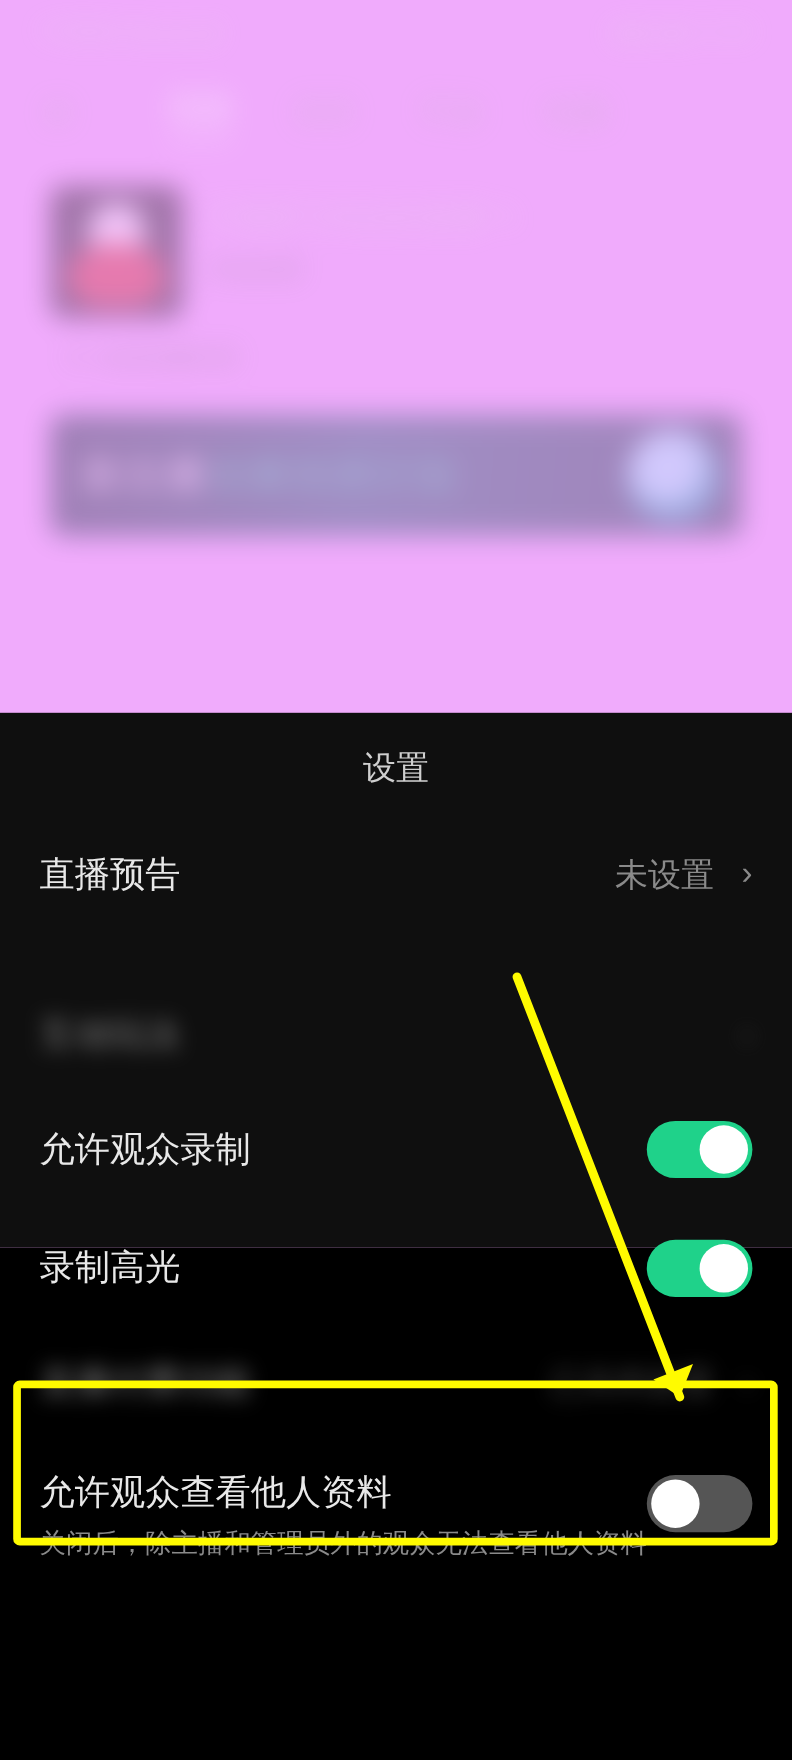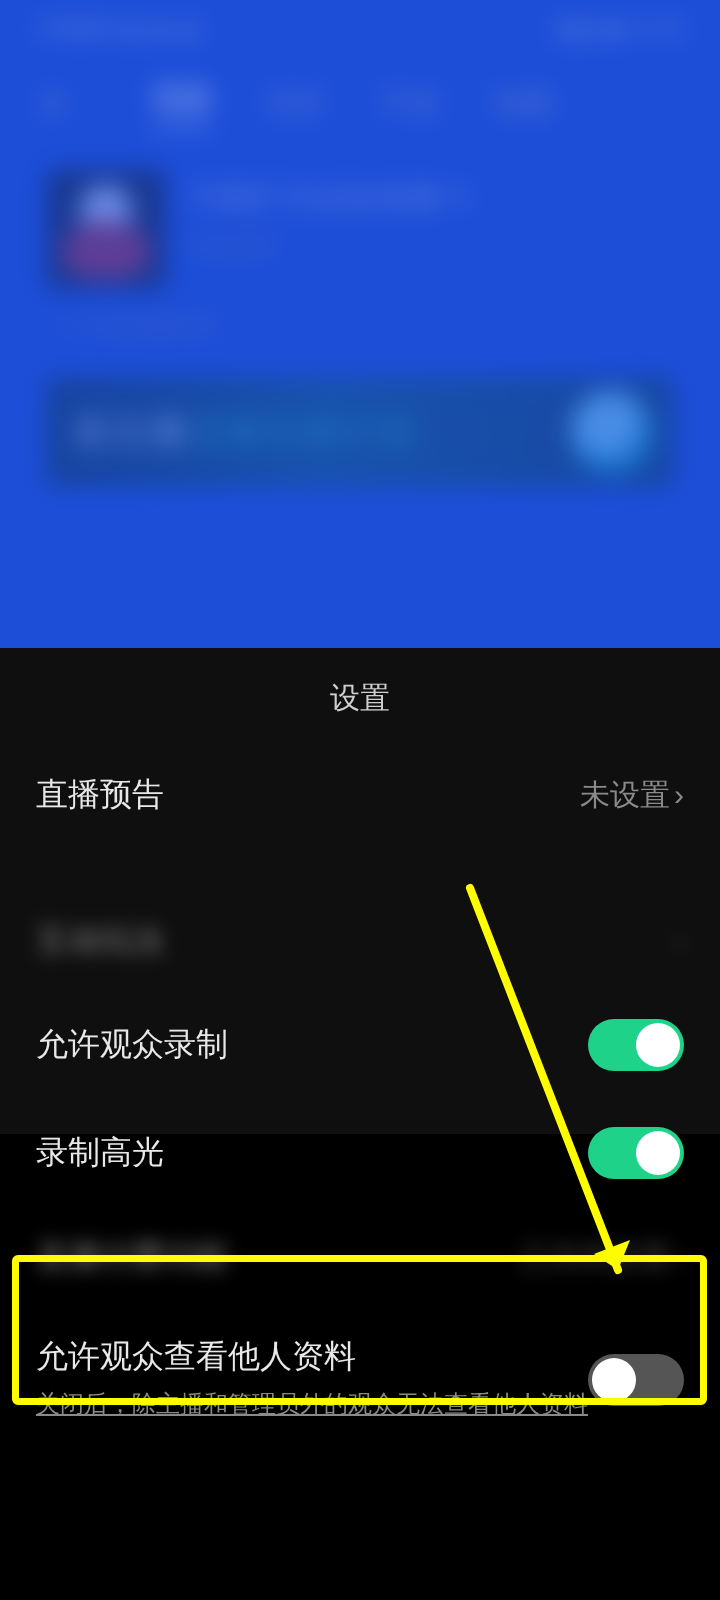--- a/index.html
+++ b/index.html
@@ -1,17 +1,17 @@
 <!DOCTYPE html>
 <html><head>
   <meta charset="utf-8">
   <style>
     * { margin:0; padding:0; box-sizing:border-box; }
     html,body { width:720px; height:1600px; background:#000; font-family:-apple-system,"PingFang SC","Microsoft YaHei",sans-serif; color:#fff; overflow:hidden; }
-    .screen { position:relative; width:720px; height:1134px; background:#1d4ed8; }
+    .screen { position:relative; width:720px; height:1134px; background:#f0abfc; }
 
     
     .bg { position:absolute; inset:0; filter:blur(12px); opacity:.35; }
     .status-bar { display:flex; justify-content:space-between; align-items:center; padding:14px 36px; font-size:22px; color:#ddd; }
     .tabs { display:flex; align-items:center; gap:54px; padding:20px 36px 10px; font-size:30px; color:#bbb; }
     .close-x { font-size:40px; margin-right:28px; }
     .tab.active { color:#fff; font-weight:700; border-bottom:4px solid #fff; padding-bottom:6px; }
     .profile { display:flex; gap:22px; padding:30px 46px 18px; }
     .avatar { width:120px; height:120px; border-radius:12px; background:radial-gradient(circle at 50% 35%,#f7f7f7 0 26%,#111 27% 100%); position:relative; }
     .avatar::after{ content:""; position:absolute; left:16px; right:16px; bottom:10px; height:58px; background:#d42020; border-radius:50% 50% 40% 40%; }
@@ -26,22 +26,22 @@
     .banner-ico{ position:absolute; right:20px; top:14px; width:84px; height:84px; border-radius:50%;
       background:radial-gradient(circle at 40% 40%,#9ff 0 40%,#0aa 60% 100%); transform:rotate(15deg); }
 
     
     .sheet { position:absolute; left:0; right:0; top:648px; bottom:0; background:#0f0f0f; }
     .sheet-title { text-align:center; font-size:30px; color:#cfcfcf; padding:30px 0 26px; }
 
     .row { display:flex; align-items:center; justify-content:space-between; padding:28px 36px; }
     .row.blur { filter:blur(9px); opacity:.55; }
     .row .label { font-size:32px; color:#e8e8e8;font-family:Liberation Serif, serif; }
-    .row .sub   { font-size:24px; color:#8a8a8a; margin-top:10px; line-height:1.25;text-decoration:underline; }
-    .row .value { font-size:30px; color:#8a8a8a; display:flex; align-items:center; gap:4px; }
+    .row .sub   { font-size:24px; color:#8a8a8a; margin-top:10px; line-height:1.25; }
+    .row .value { font-size:30px; color:#8a8a8a; display:flex; align-items:center; gap:25px; }
     .chev { color:#8a8a8a; font-size:30px; }
     .gap { height:46px; }
 
     
     .toggle { width:96px; height:52px; border-radius:26px; position:relative; transition:background .2s; }
     .toggle .knob { position:absolute; top:4px; width:44px; height:44px; border-radius:50%; background:#fff; }
     .toggle.on  { background:#1fd28a; }
     .toggle.on  .knob { right:4px; }
     .toggle.off { background:#555; }
     .toggle.off .knob { left:4px; }
@@ -117,21 +117,21 @@
     </div>
 
     <div class="row blur">
       <span class="label">直播付费功能</span>
       <span class="value">
         <span>已关闭设置</span>
         <span class="chev">›</span>
       </span>
     </div>
 
-    <div class="row" style="align-items:center;">
+    <div class="row" style="align-items:flex-start;">
       <div style="flex:1;">
         <div class="label">允许观众查看他人资料</div>
         <div class="sub">关闭后，除主播和管理员外的观众无法查看他人资料</div>
       </div>
       <div class="toggle off" style="margin-top:6px;">
           <div class="knob"></div>
         </div>
     </div>
 
   </div>

